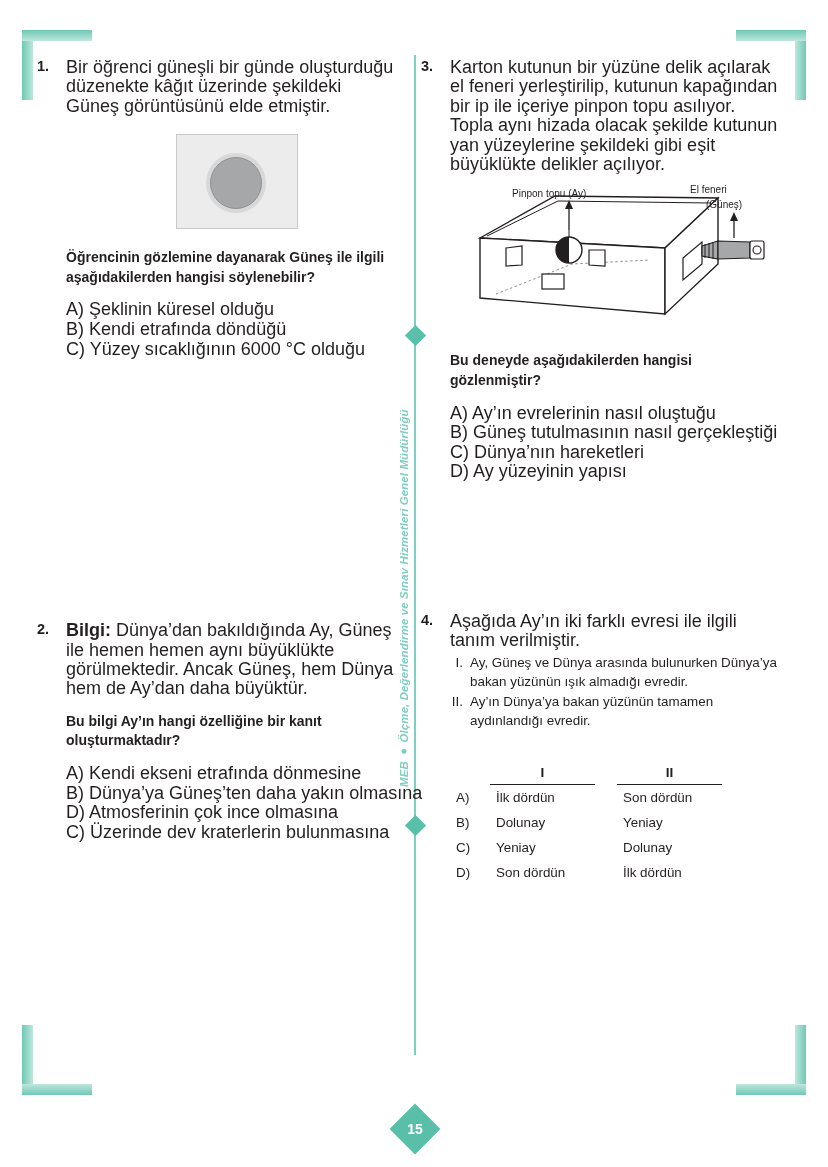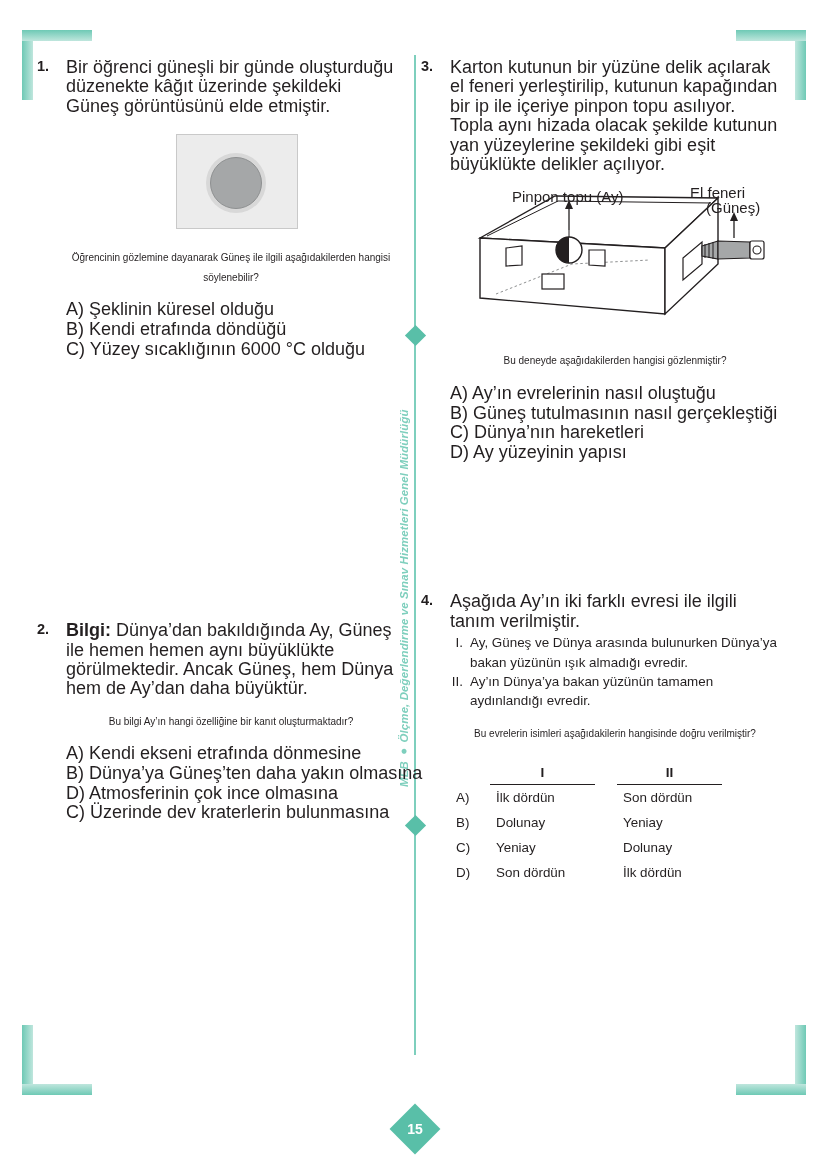--- a/index.html
+++ b/index.html
@@ -116,21 +116,21 @@
 
   
   .question { position: relative; }
   .q-num {
     position: absolute;
     left: -29px; top: 0;
     font-size: 14.5px;
     font-weight: bold;
   }
   .q-body { font-size: 18px; line-height: 19.4px; }
-  .q-stem { font-weight: normal; font-size: 10px; line-height: 19.6px; text-align: center; }
+  .q-stem { font-weight: bold; font-size: 14px; line-height: 19.6px; }
   .spacer-sm { height: 13px; }
   .spacer-md { height: 19px; }
 
   .options { font-size: 18px; line-height: 19.6px; }
   .options div { white-space: nowrap; }
 
   .roman-list { margin-top: 2px; }
   .roman-row { display: flex; font-size: 13.4px; line-height: 19.4px; }
   .roman-row .rnum {
     width: 20px;
@@ -306,21 +306,21 @@
           <circle cx="307" cy="64" r="4" fill="#ffffff" stroke="#231f20" stroke-width="1.1"></circle>
           <line x1="255" y1="58" x2="255" y2="72" stroke="#231f20" stroke-width="1"></line>
           <line x1="259" y1="57" x2="259" y2="72" stroke="#231f20" stroke-width="1"></line>
           <line x1="263" y1="56" x2="263" y2="73" stroke="#231f20" stroke-width="1"></line>
 
           <line x1="119" y1="44" x2="119" y2="18" stroke="#231f20" stroke-width="1.3"></line>
           <polygon points="119,14 115,23 123,23" fill="#231f20"></polygon>
           <line x1="284" y1="52" x2="284" y2="30" stroke="#231f20" stroke-width="1.3"></line>
           <polygon points="284,26 280,35 288,35" fill="#231f20"></polygon>
         </svg>
-        <div style="position:relative; margin-top:-135px; height:135px; font-size:15px;">
+        <div style="position:relative; margin-top:-135px; height:135px; font-size:10px;">
           <div style="position:absolute; left:62px; top:-2px; white-space:nowrap;">Pinpon topu (Ay)</div>
           <div style="position:absolute; left:240px; top:-6px; white-space:nowrap;">El feneri</div>
           <div style="position:absolute; left:240px; top:9px; white-space:nowrap;margin-left:16px;">(Güneş)</div>
         </div>
       </div>
 
       <div class="spacer-sm"></div>
       <div class="spacer-sm"></div>
       <div class="q-stem">Bu deneyde aşağıdakilerden hangisi gözlenmiştir?</div>
       <div class="spacer-sm"></div>
@@ -341,21 +341,20 @@
           <div class="rnum">I.</div>
           <div class="rtxt">Ay, Güneş ve Dünya arasında bulunurken Dünya’ya bakan yüzünün ışık almadığı evredir.</div>
         </div>
         <div class="roman-row">
           <div class="rnum">II.</div>
           <div class="rtxt">Ay’ın Dünya’ya bakan yüzünün tamamen aydınlandığı evredir.</div>
         </div>
       </div>
 
       <div class="spacer-sm"></div>
-      <div class="q-stem">Bu evrelerin isimleri aşağıdakilerin hangisinde doğru verilmiştir?</div>
 
       <table id="answer-table">
         <tbody>
             <tr>
           <td class="optcell"></td>
           <td class="hdr">I</td>
           <td class="gapcell"></td>
           <td class="hdr">II</td>
         </tr>
         <tr class="rule">

